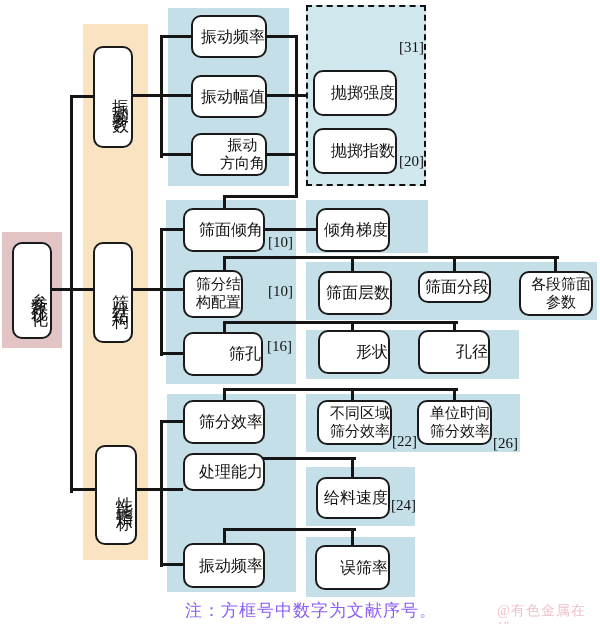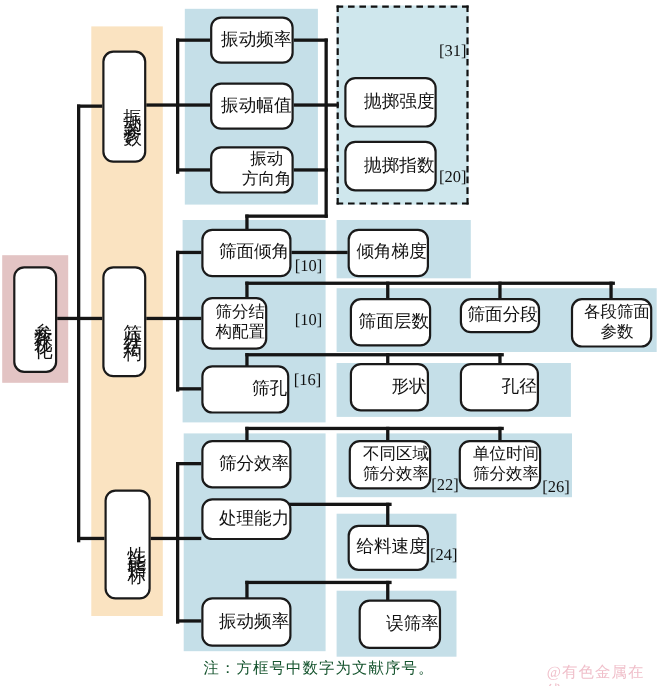--- a/index.html
+++ b/index.html
@@ -14,21 +14,21 @@
   .panel.dashedbox{background:var(--dashed-fill,#cfe7ed);border:2.5px dashed #111;}
   .line{position:absolute;background:var(--line-color,#151515);z-index:1;}
   .node{
     position:absolute;z-index:2;background:#fff;border:2px solid #1a1a1a;border-radius:10px;
     display:flex;align-items:center;justify-content:flex-end;text-align:center;
     font-size:16px;line-height:1.25;white-space:pre-line;box-sizing:border-box;
   }
   .node.small{font-size:15px;line-height:1.18;}
   .node.vert span{writing-mode:vertical-rl;text-orientation:upright;letter-spacing:6px;font-size:17px;}
   .ref{position:absolute;z-index:2;font-size:15px;color:#111;}
-  .footer-note{position:absolute;z-index:2;font-size:14px;color:#14532d;letter-spacing:1px;}
+  .footer-note{position:absolute;z-index:2;font-size:17px;color:#8b5cf6;letter-spacing:1px;}
   .watermark{position:absolute;z-index:2;font-size:14px;color:var(--watermark-color,#f0bfca);letter-spacing:1px;}
 </style>
 </head>
 <body>
 
 <div class="canvas">
 
   <div class="panel pink" style="left:2px;top:232px;width:60px;height:116px"></div>
   <div class="panel orange" style="left:83px;top:24px;width:65px;height:536px"></div>
   <div class="panel blue" style="left:168px;top:8px;width:121px;height:178px"></div>
@@ -124,21 +124,21 @@
   <div class="node" style="left:183px;top:400px;width:82px;height:44px"><span>筛分效率</span></div>
   <div class="node small" style="left:317px;top:400px;width:75px;height:45px"><span>不同区域
 筛分效率</span></div>
   <div class="node small" style="left:417px;top:400px;width:75px;height:45px"><span>单位时间
 筛分效率</span></div>
 
   <div class="node" style="left:183px;top:453px;width:82px;height:38px"><span>处理能力</span></div>
   <div class="node" style="left:316px;top:477px;width:74px;height:42px"><span>给料速度</span></div>
 
   <div class="node" style="left:183px;top:543px;width:82px;height:45px"><span>振动频率</span></div>
-  <div class="node" style="left:326px;top:545px;width:75px;height:45px"><span>误筛率</span></div>
+  <div class="node" style="left:315px;top:545px;width:75px;height:45px"><span>误筛率</span></div>
 
   <span class="ref" style="left:399px;top:39px">[31]</span>
   <span class="ref" style="left:399px;top:153px">[20]</span>
   <span class="ref" style="left:268px;top:234px">[10]</span>
   <span class="ref" style="left:268px;top:283px">[10]</span>
   <span class="ref" style="left:267px;top:338px">[16]</span>
   <span class="ref" style="left:392px;top:433px">[22]</span>
   <span class="ref" style="left:493px;top:435px">[26]</span>
   <span class="ref" style="left:391px;top:497px">[24]</span>
 

